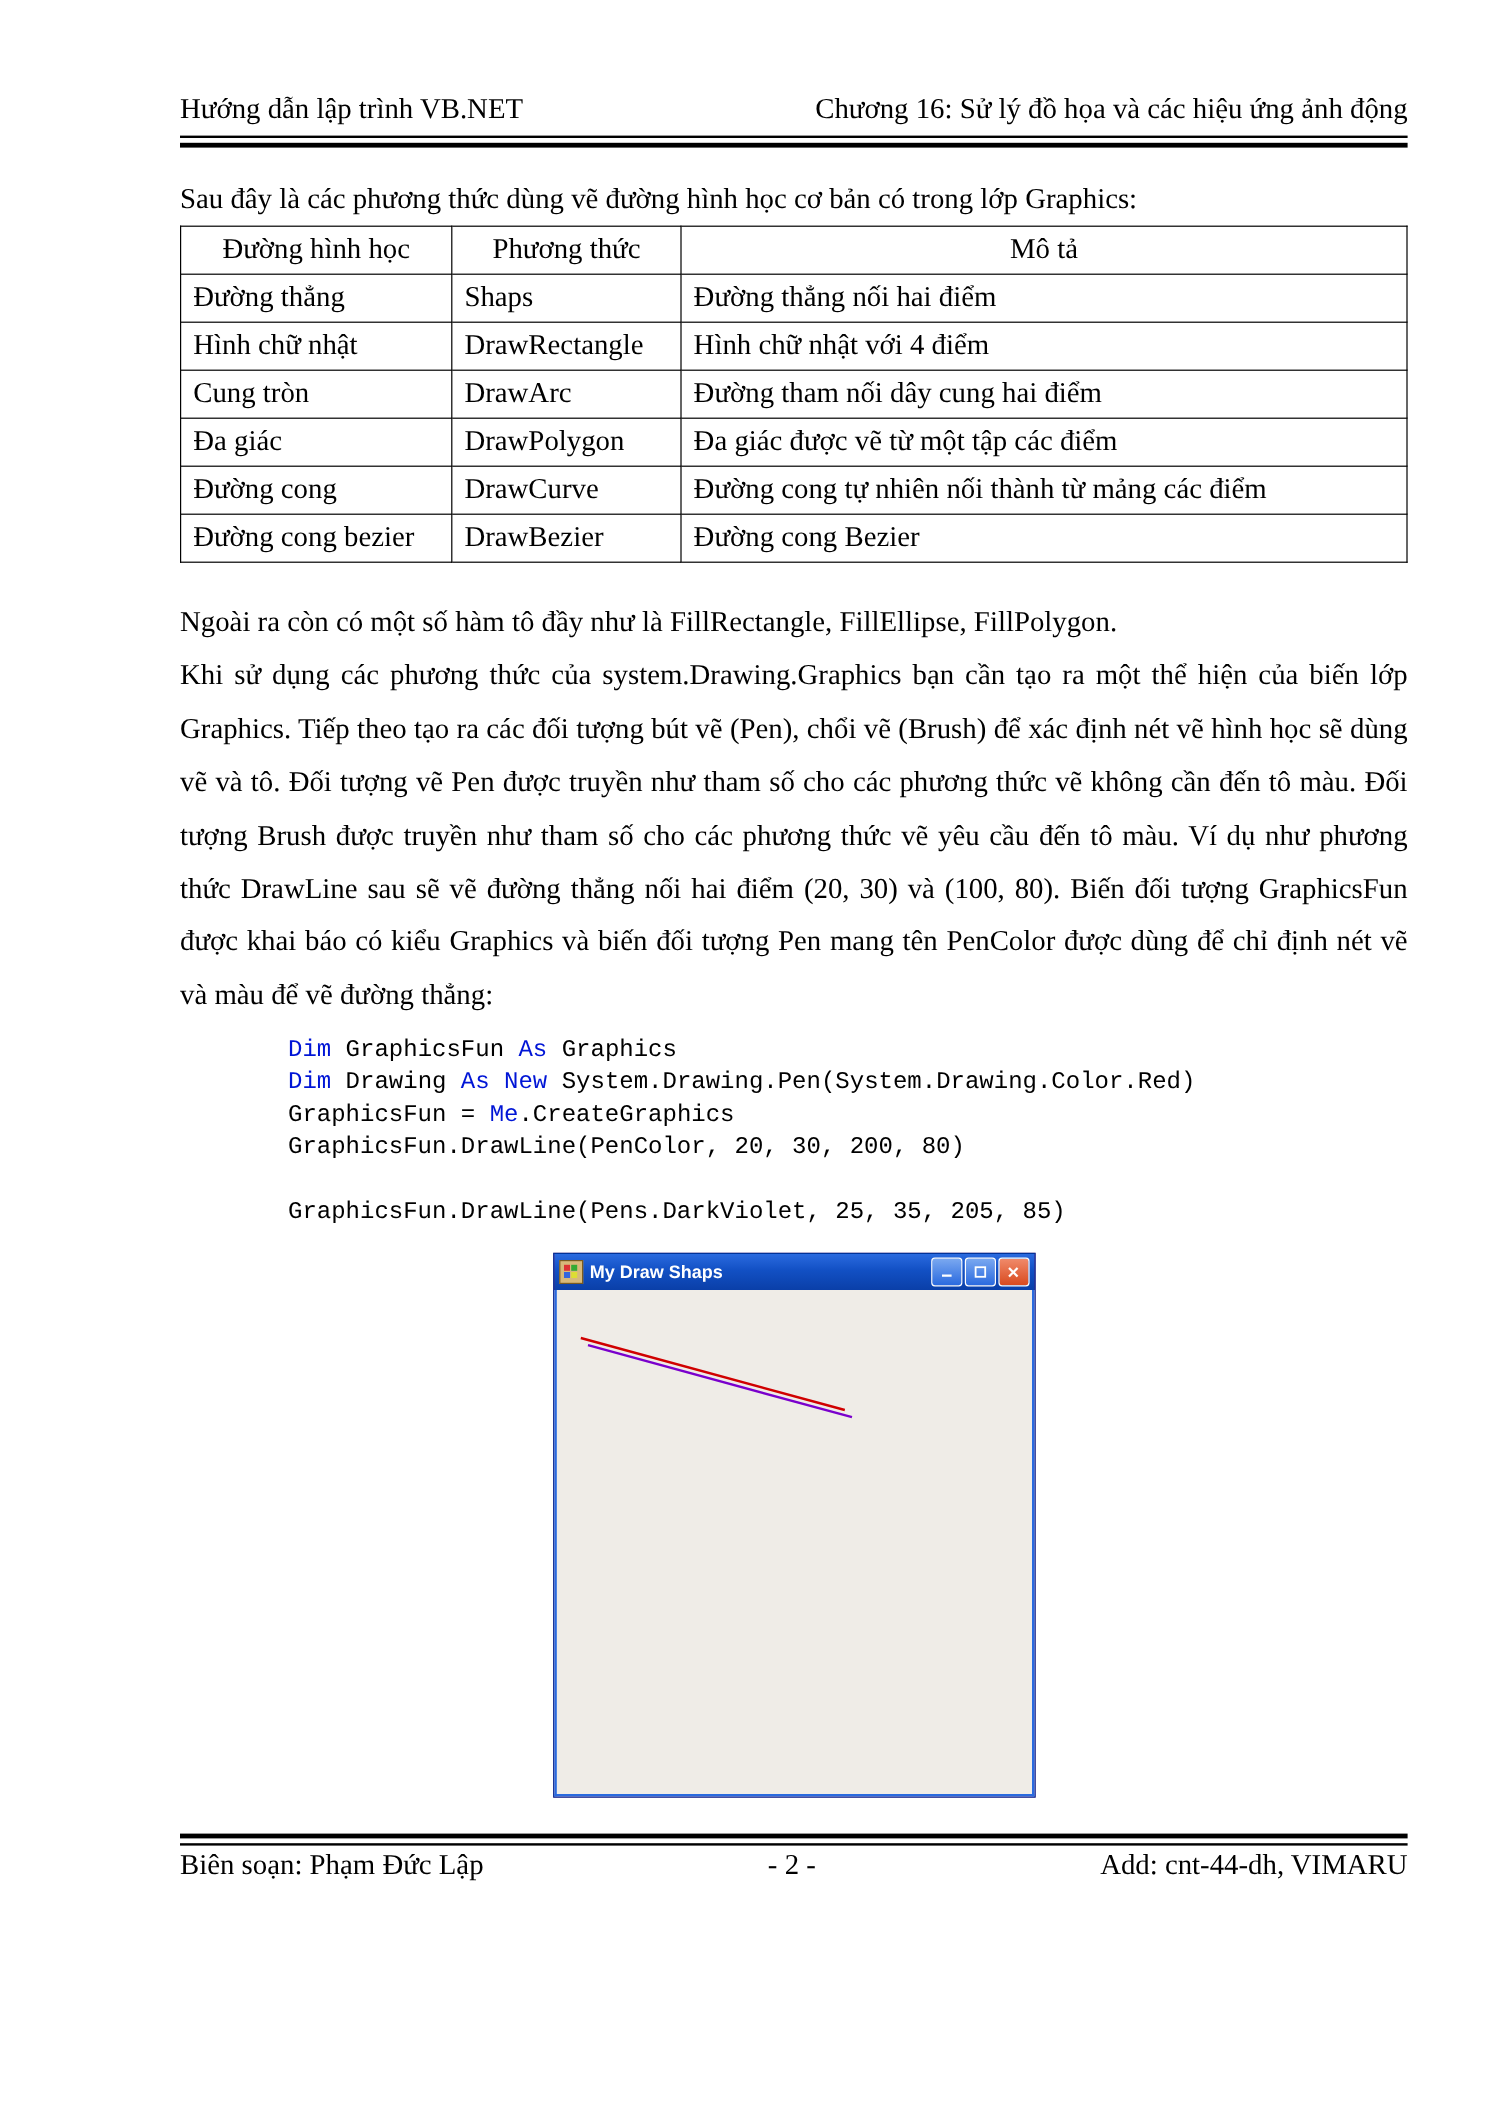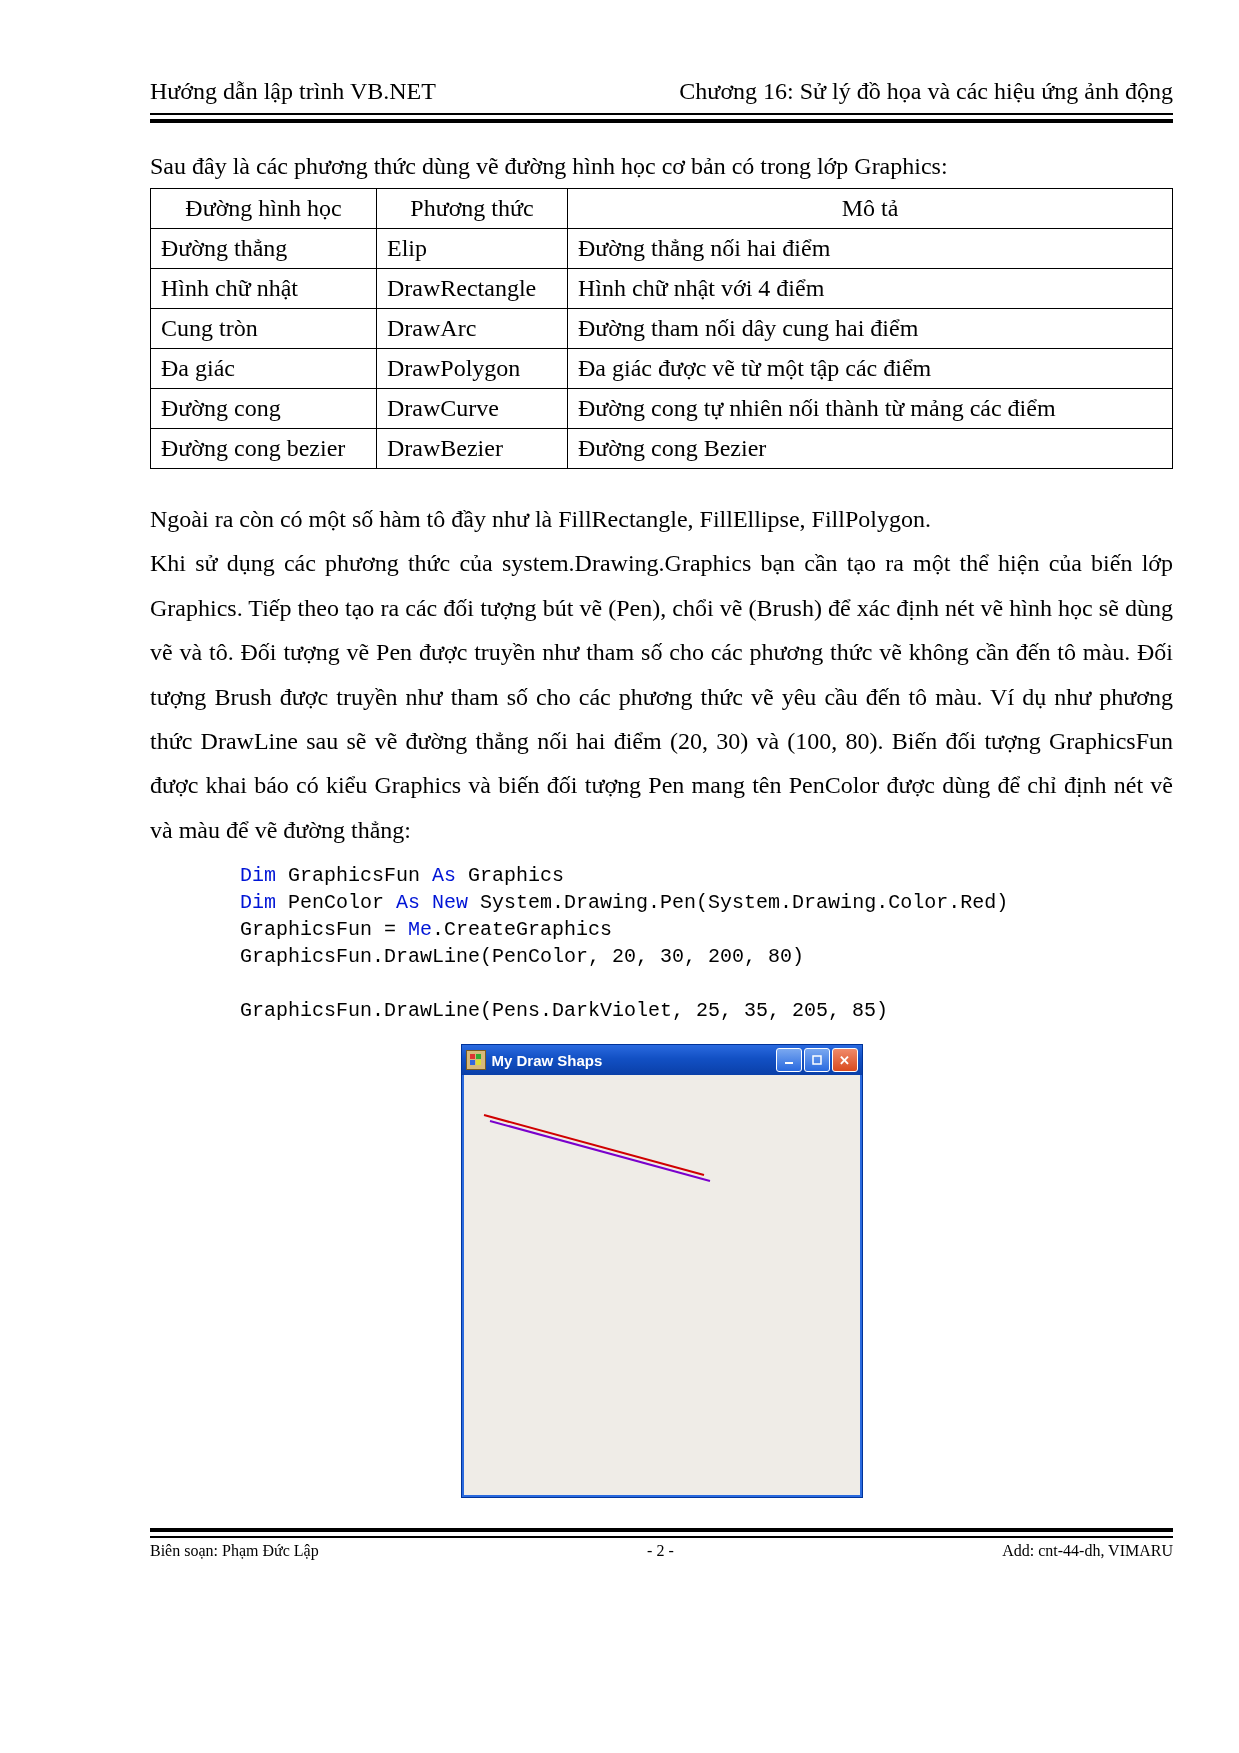--- a/index.html
+++ b/index.html
@@ -138,21 +138,21 @@
   .footer-rule {
     border-top: 4px solid #000;
     border-bottom: 2px solid #000;
     height: 4px;
     margin-top: 30px;
     margin-bottom: 4px;
   }
   .footer {
     display: flex;
     justify-content: space-between;
-    font-size: 16px;
+    font-size: 24px;
   }
   .footer .center { flex: 1; text-align: center; }
 </style>
 </head>
 <body>
 
 <div class="page">
 
   <div class="header">
     <span>Hướng dẫn lập trình VB.NET</span>
@@ -166,21 +166,21 @@
     <thead>
       <tr>
         <th style="width:205px;">Đường hình học</th>
         <th style="width:170px;">Phương thức</th>
         <th>Mô tả</th>
       </tr>
     </thead>
     <tbody id="methods-body">
         <tr>
           <td>Đường thẳng</td>
-          <td>Elip</td>
+          <td>Shaps</td>
           <td>Đường thẳng nối hai điểm</td>
         </tr>
         <tr>
           <td>Hình chữ nhật</td>
           <td>DrawRectangle</td>
           <td>Hình chữ nhật với 4 điểm</td>
         </tr>
         <tr>
           <td>Cung tròn</td>
           <td>DrawArc</td>
@@ -203,21 +203,21 @@
         </tr>
       </tbody>
   </table>
 
   <div class="body-text">
     <div>Ngoài ra còn có một số hàm tô đầy như là FillRectangle, FillEllipse, FillPolygon.</div>
     <div>Khi sử dụng các phương thức của system.Drawing.Graphics bạn cần tạo ra một thể hiện của biến lớp Graphics. Tiếp theo tạo ra các đối tượng bút vẽ (Pen), chổi vẽ (Brush) để xác định nét vẽ hình học sẽ dùng vẽ và tô. Đối tượng vẽ Pen được truyền như tham số cho các phương thức vẽ không cần đến tô màu. Đối tượng Brush được truyền như tham số cho các phương thức vẽ yêu cầu đến tô màu. Ví dụ như phương thức DrawLine sau sẽ vẽ đường thẳng nối hai điểm (20, 30) và (100, 80). Biến đối tượng GraphicsFun được khai báo có kiểu Graphics và biến đối tượng Pen mang tên PenColor được dùng để chỉ định nét vẽ và màu để vẽ đường thẳng:</div>
   </div>
 
   <div class="code" id="code-block"><span class="kw">Dim</span><span> GraphicsFun </span><span class="kw">As</span><span> Graphics
-</span><span class="kw">Dim</span><span> PenColor </span><span class="kw">As New</span><span> System.Drawing.Pen(System.Drawing.Color.Red)
+</span><span class="kw">Dim</span><span> Drawing </span><span class="kw">As New</span><span> System.Drawing.Pen(System.Drawing.Color.Red)
 </span><span>GraphicsFun = </span><span class="kw">Me</span><span>.CreateGraphics
 </span><span>GraphicsFun.DrawLine(PenColor, 20, 30, 200, 80)
 
 </span><span>GraphicsFun.DrawLine(Pens.DarkViolet, 25, 35, 205, 85)</span></div>
 
   <div class="window-wrap">
     <div class="win">
       <div class="titlebar">
         <div class="appicon">
           <div class="dots">

